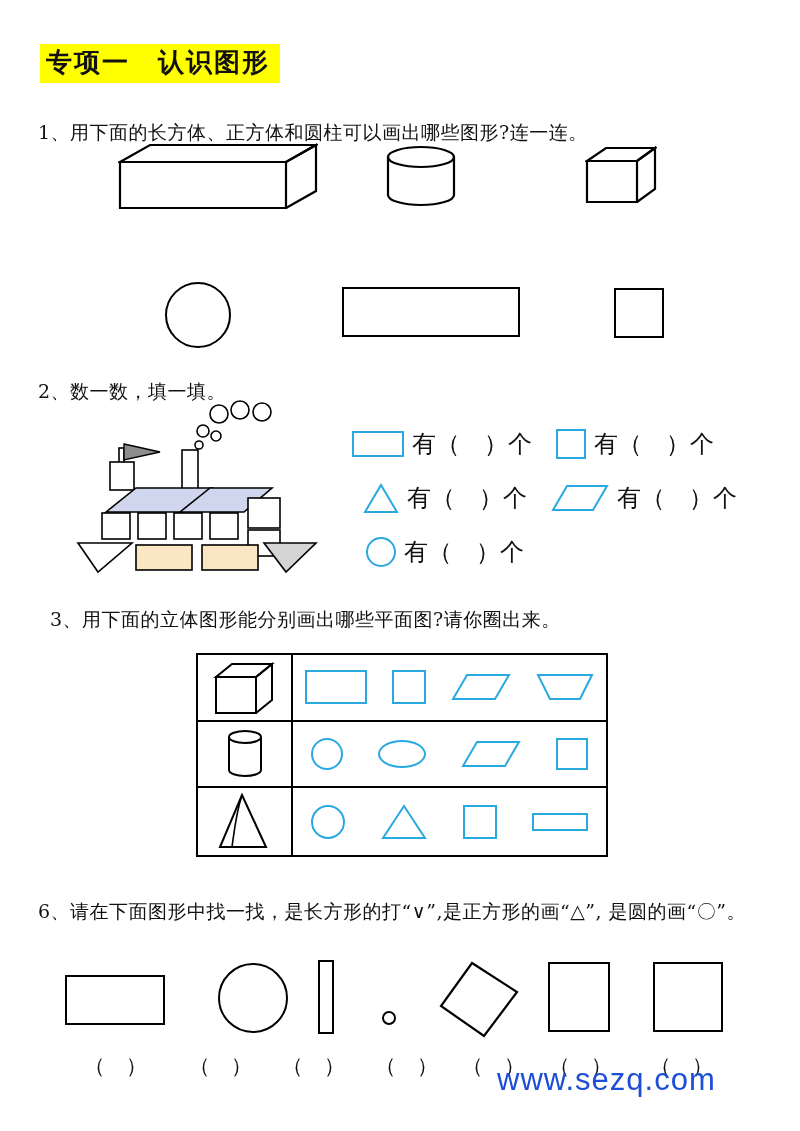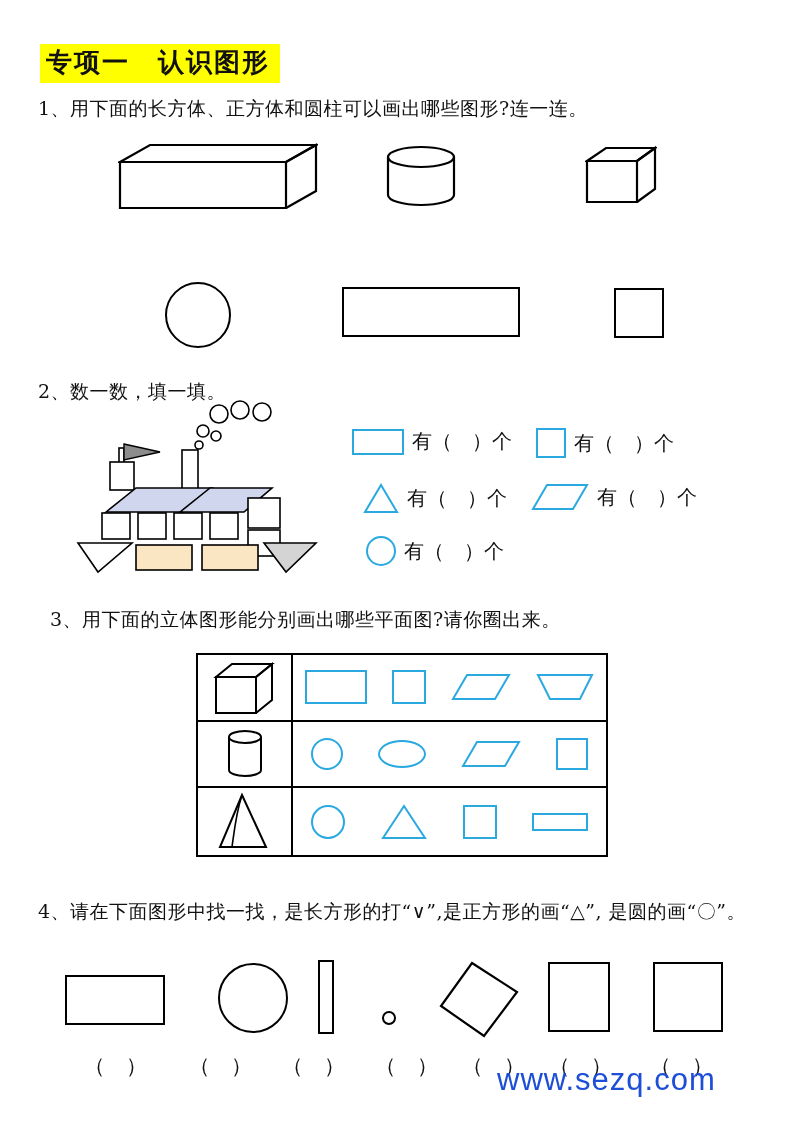--- a/index.html
+++ b/index.html
@@ -37,21 +37,21 @@
   }
 
   
   .qtext {
     position: absolute;
     font-size: 19px;
     letter-spacing: 0.5px;
     font-family: "DejaVu Serif", serif;
     white-space: nowrap;
   }
-  .q1 { left: 38px; top: 96px; }
+  .q1 { left: 38px; top: 120px; }
   .q2 { left: 38px; top: 379px; }
   .q3 { left: 50px; top: 607px; }
   .q4 { left: 38px; top: 895px; white-space: normal; width: 730px; line-height: 1.7; }
 
   
   .blk { position: absolute; }
 
   .outline-blue { border: 2px solid #29a9e0; box-sizing: border-box; }
   .outline-black { border: 2px solid #000; box-sizing: border-box; }
 
@@ -62,21 +62,21 @@
 
   
   #circle1 { left: 165px; top: 282px; width: 66px; height: 66px; border: 2px solid #000; border-radius: 50%; box-sizing: border-box; }
   #rect1 { left: 342px; top: 287px; width: 178px; height: 50px; border: 2px solid #000; box-sizing: border-box; }
   #square1 { left: 614px; top: 288px; width: 50px; height: 50px; border: 2px solid #000; box-sizing: border-box; }
 
   
   #boat { left: 62px; top: 400px; width: 270px; height: 180px; }
 
   
-  .count-row { position: absolute; display: flex; align-items: flex-start; font-size: 20px; font-family: "DejaVu Serif", serif; }
+  .count-row { position: absolute; display: flex; align-items: center; font-size: 24px; font-family: "DejaVu Serif", serif; }
   .count-item { display: flex; align-items: center; margin-right: 24px; }
   .count-item .lbl { margin-left: 8px; white-space: nowrap; }
   .mini-rect { width: 52px; height: 26px; border: 2px solid #29a9e0; box-sizing: border-box; }
   .mini-square { width: 30px; height: 30px; border: 2px solid #29a9e0; box-sizing: border-box; }
   .mini-circle { width: 30px; height: 30px; border: 2px solid #29a9e0; border-radius: 50%; box-sizing: border-box; }
 
   
   #table3 { position: absolute; left: 196px; top: 653px; width: 412px; height: 204px; border: 2px solid #000; box-sizing: border-box; }
   #table3 .row { position: relative; height: 33.33%; border-bottom: 2px solid #000; box-sizing: border-box; display: flex; }
   #table3 .row:last-child { border-bottom: none; }
@@ -249,21 +249,21 @@
         <div class="outline-blue" style="width:34px;height:34px;border-radius:50%;"></div>
         <svg width="48" height="40">
           <polygon points="24,4 45,36 3,36" fill="none" stroke="#29a9e0" stroke-width="2"></polygon>
         </svg>
         <div class="outline-blue" style="width:34px;height:34px;"></div>
         <div class="outline-blue" style="width:56px;height:18px;"></div>
       </div>
     </div>
   </div>
 
-  <div class="qtext q4">4、请在下面图形中找一找，是长方形的打“∨”,是正方形的画“△”, 是圆的画“〇”。</div>
+  <div class="qtext q4">6、请在下面图形中找一找，是长方形的打“∨”,是正方形的画“△”, 是圆的画“〇”。</div>
 
   <div id="row4">
     <div class="blk outline-black" style="left:65px; top:15px; width:100px; height:50px;"></div>
     <div class="blk outline-black" style="left:218px; top:3px; width:70px; height:70px; border-radius:50%;"></div>
     <div class="blk outline-black" style="left:318px; top:0px; width:16px; height:74px;"></div>
     <div class="blk outline-black" style="left:382px; top:51px; width:14px; height:14px; border-radius:50%;"></div>
     <svg class="blk" style="left:438px; top:0px;" width="82" height="80">
       <polygon points="34,3 79,32 46,76 3,46" fill="none" stroke="#000" stroke-width="2.2"></polygon>
     </svg>
     <div class="blk outline-black" style="left:548px; top:2px; width:62px; height:70px;"></div>

